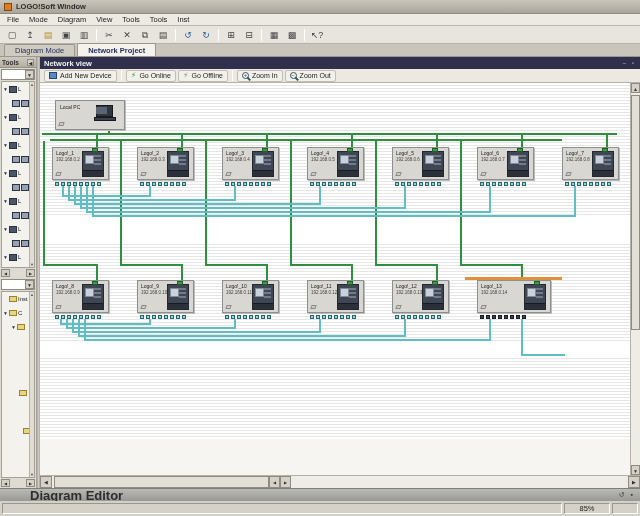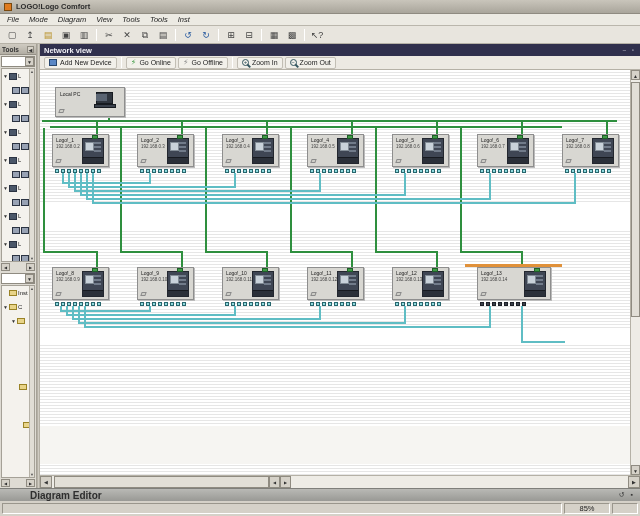--- a/index.html
+++ b/index.html
@@ -6,21 +6,21 @@
     font-family:"Liberation Sans","DejaVu Sans",sans-serif;background:#d5d1c8;}
   *{box-sizing:border-box;}
   .window{width:640px;height:516px;display:flex;flex-direction:column;background:#d5d1c8;}
 
   
   .titlebar{height:14px;background:linear-gradient(180deg,#c9c5bb,#a9a59b);display:flex;align-items:center;
     padding:0 4px;border-bottom:1px solid #8f8b81;}
   .app-icon{width:8px;height:8px;background:#e07b1f;border:1px solid #7a4a10;margin-right:4px;}
   .title-text{font-size:7.5px;font-weight:bold;color:#2b2b2b;}
   .menubar{height:12px;background:#eceae3;display:flex;align-items:center;border-bottom:1px solid #bab6ac;padding-left:2px;}
-  .menu-item{font-size:7.5px;color:#222;padding:0 5px;line-height:11px;font-style:italic;}
+  .menu-item{font-size:7.5px;color:#222;padding:0 5px;line-height:11px;}
   .toolbar{height:18px;background:#e8e5de;display:flex;align-items:center;border-bottom:1px solid #b5b1a6;padding-left:3px;}
   .tbtn{width:16px;height:14px;margin:0 1px;font-size:9px;line-height:13px;text-align:center;color:#444;
     border:1px solid transparent;background:transparent;}
   .tsep{width:1px;height:12px;background:#aaa69c;border-right:1px solid #fff;margin:0 3px;}
   .tabsrow{height:13px;background:#c9c5bb;display:flex;align-items:flex-end;padding-left:4px;border-bottom:1px solid #9b978d;}
   .tab{font-size:7.5px;color:#27305a;padding:0 10px;height:12px;line-height:12px;background:#cfcbc1;
     border:1px solid #9b978d;border-bottom:none;margin-right:2px;border-radius:2px 2px 0 0;}
   .tab.active{background:#f4f2ec;font-weight:bold;height:13px;line-height:13px;}
 
   
@@ -97,36 +97,36 @@
   .hscroll{height:13px;background:#eeece6;border-top:1px solid #b5b1a6;display:flex;align-items:stretch;}
   .harrow{width:12px;font-size:5px;line-height:11px;text-align:center;color:#333;background:#d5d1c8;border:1px solid #8f8b81;}
   .hthumb{width:215px;background:#e2dfd7;border:1px solid #8f8b81;margin-left:2px;}
   .hmini{width:22px;display:flex;}
   .hmini div{flex:1;font-size:4px;line-height:11px;text-align:center;background:#d5d1c8;border:1px solid #8f8b81;color:#333;}
   .htrack{flex:1;}
 
   
   .de-bar{height:13px;background:linear-gradient(180deg,#b9b9b5,#999995);display:flex;align-items:center;
     justify-content:space-between;border-top:1px solid #7f7f7b;padding:0 5px 0 30px;}
-  .de-title{font-size:10px;color:#2e2e2e;font-weight:bold;}
+  .de-title{font-size:13px;color:#2e2e2e;font-weight:bold;}
   .de-icons{font-size:7px;color:#3a3a3a;letter-spacing:2px;}
   .statusbar{height:15px;background:#d5d1c8;display:flex;align-items:stretch;padding:2px;}
   .spanel{border:1px solid;border-color:#9a968c #fff #fff #9a968c;margin-right:2px;}
   .sp-main{flex:1;}
   .sp-zoom{width:46px;font-size:7.5px;color:#222;text-align:center;line-height:10px;}
   .sp-end{width:26px;margin-right:0;}
 </style>
 </head>
 <body>
 
 <div class="window">
 
   <div class="titlebar">
     <span class="app-icon"></span>
-    <span class="title-text">LOGO!Logo Comfort</span>
+    <span class="title-text">LOGO!Soft Window</span>
   </div>
 
   <div class="menubar">
       <span class="menu-item">File</span>
       <span class="menu-item">Mode</span>
       <span class="menu-item">Diagram</span>
       <span class="menu-item">View</span>
       <span class="menu-item">Tools</span>
       <span class="menu-item">Tools</span>
       <span class="menu-item">Inst</span>
@@ -149,20 +149,24 @@
       <span class="tsep"></span>
       <span class="tbtn">⊞</span>
       <span class="tbtn">⊟</span>
       <span class="tsep"></span>
       <span class="tbtn">▦</span>
       <span class="tbtn">▩</span>
       <span class="tsep"></span>
       <span class="tbtn">↖?</span>
     </div>
 
+  <div class="tabsrow">
+      <span class="tab">Diagram Mode</span>
+      <span class="tab active">Network Project</span>
+    </div>
 
   <div class="main">
     <div class="sidebar">
       <div class="tools-header">
         <span class="tools-title">Tools</span>
         <span class="mini-btn">◀</span>
       </div>
       <div class="combo">
         <span class="arrow">▼</span>
       </div>

